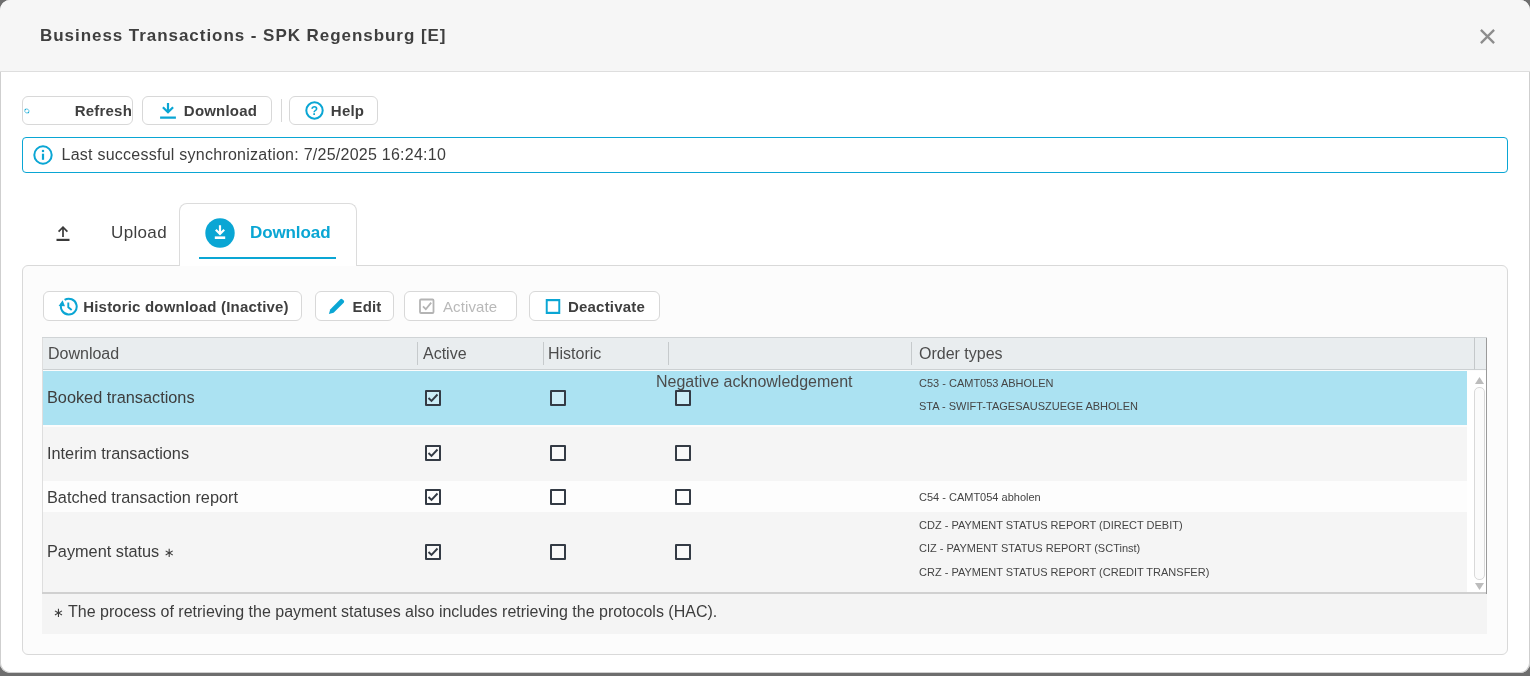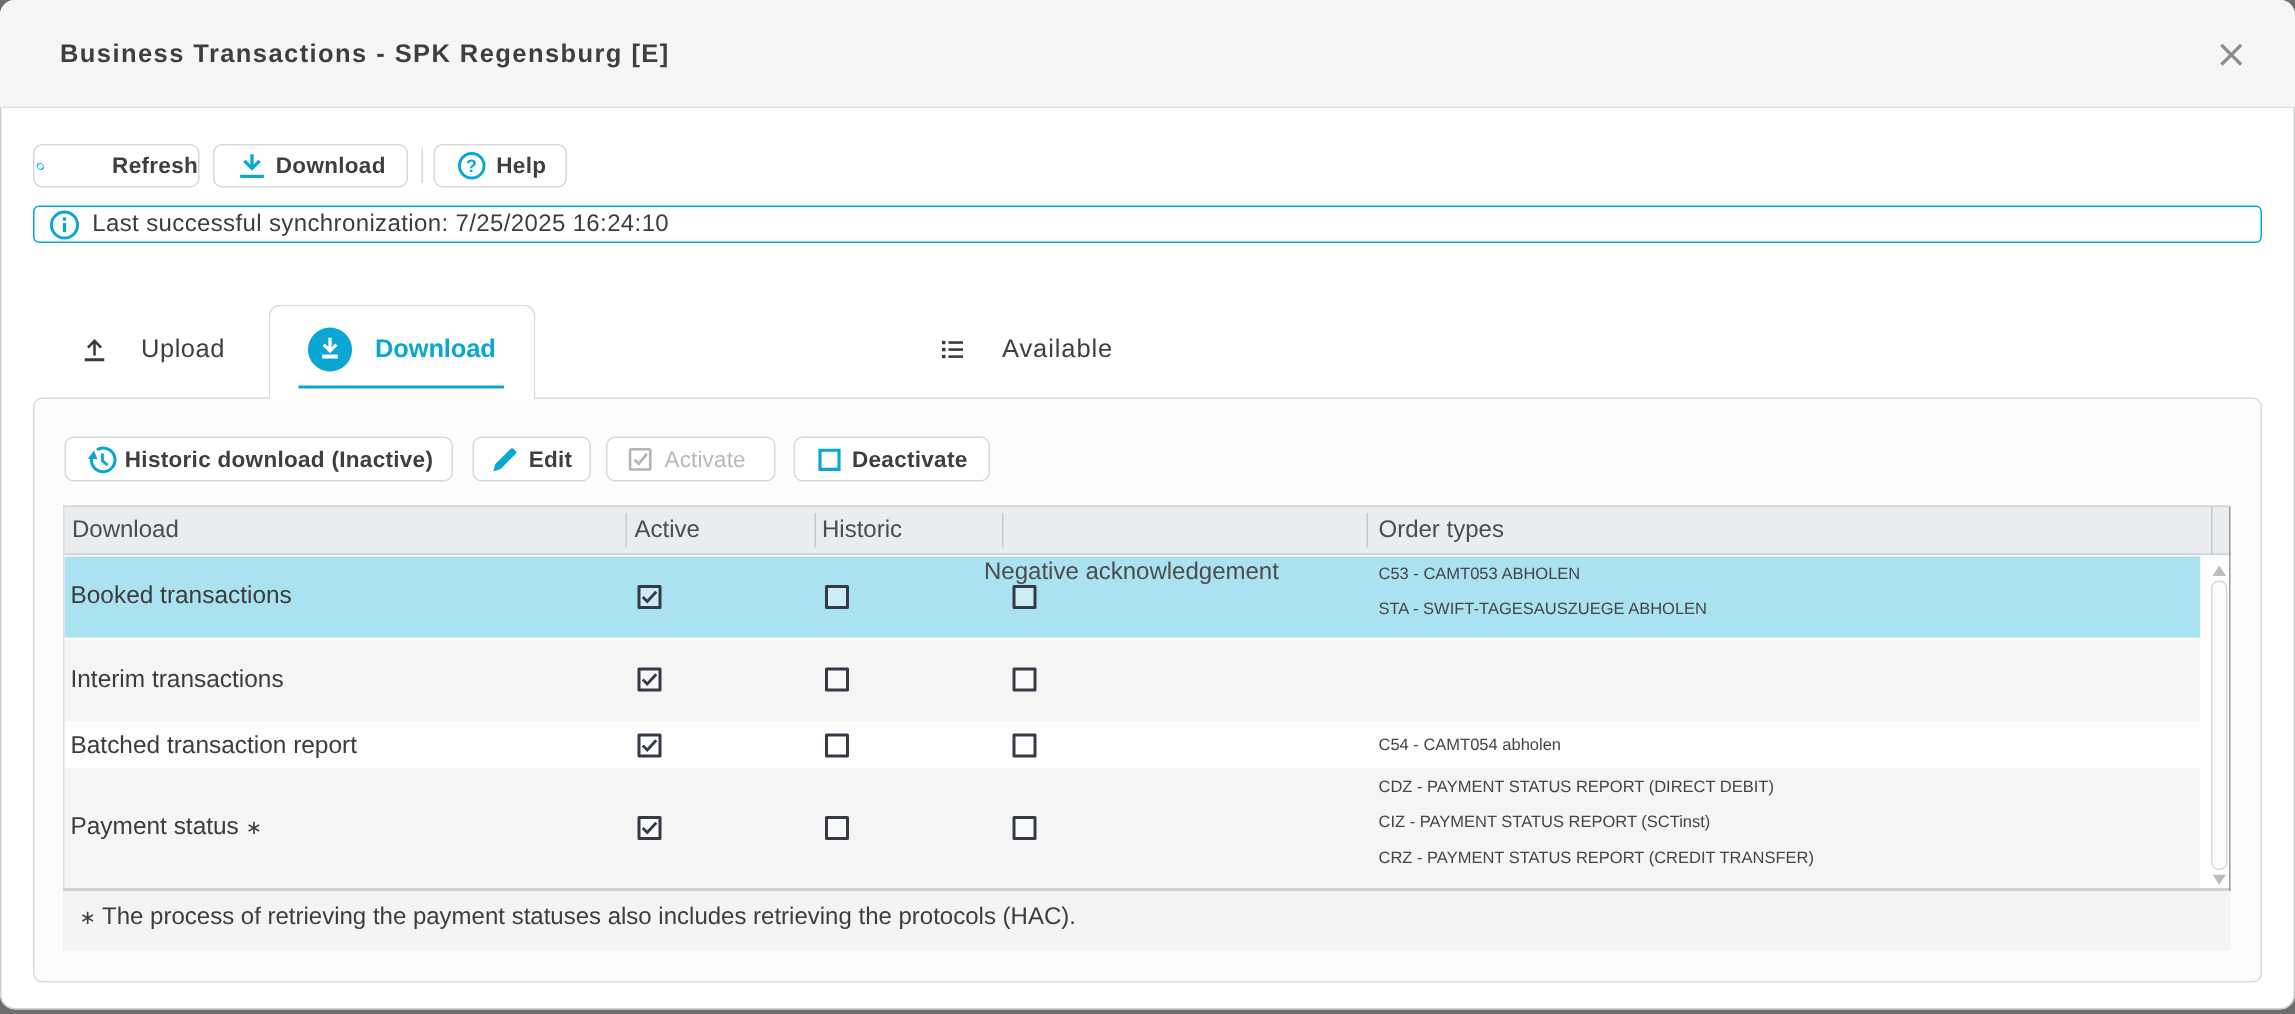--- a/index.html
+++ b/index.html
@@ -9,21 +9,21 @@
   #dialog { position:absolute; left:0; top:0; width:1530px; height:673px;
             background:#fff; border-radius:10px; box-shadow:inset 0 0 0 1px #cfcfcf; }
   #titlebar { left:0; top:0; width:1530px; height:72px; background:#f6f6f6;
               border-bottom:1px solid #dedede; border-radius:10px 10px 0 0; }
   #title { left:22px; top:26px; font-size:17px; font-weight:bold; letter-spacing:0.95px; color:#3f3f3f; line-height:20px;margin-left:18px; }
   .btn { position:absolute; background:#fff; border:1px solid #d8d8d8; border-radius:6px;
          display:flex; align-items:center; justify-content:center;
          font-size:15px; font-weight:bold; letter-spacing:0.2px; color:#3f3f3f; }
   .tbtn { top:96px; height:29px; }
   .pbtn { top:291px; height:30px; }
-  #infobar { left:22px; top:137px; width:1486px; height:25px; border:1px solid #0aa6d4;
+  #infobar { left:22px; top:137px; width:1486px; height:36px; border:1px solid #0aa6d4;
              border-radius:4px; background:#fff; display:flex; align-items:center;
              font-size:16px; letter-spacing:0.25px; color:#3d3d3d; }
   .tab { position:absolute; top:203px; height:60px; display:flex; align-items:center;
          font-size:17px; color:#3f3f3f; z-index:6; }
   #tabActive { left:179px; top:203px; width:178px; height:63px; background:#fff;
                border:1px solid #dcdcdc; border-bottom:none; border-radius:8px 8px 0 0; z-index:5; }
   #panel { left:22px; top:265px; width:1486px; height:390px; background:#fcfcfc;
            border:1px solid #d9d9d9; border-radius:6px; }
   .hcell { position:absolute; top:337px; height:33px; background:#e9edef;
            border-top:1px solid #d0d4d6; border-bottom:1px solid #ccd0d2; }
@@ -79,42 +79,31 @@
     </svg>
     <span style="margin-left:9px;">Last successful synchronization: 7/25/2025 16:24:10</span>
   </div>
 
   <div id="tabActive" class="abs"></div>
   <div class="tab" style="left:56px;">
     <svg width="14" height="15" viewBox="0 0 14 15" fill="none" stroke="#3a3a3a" stroke-width="1.7">
       <path d="M7 11 L7 1.8 M2.6 5.7 L7 1.2 L11.4 5.7"></path>
       <path d="M0.5 13.9 L13.5 13.9" stroke-width="2.2"></path>
     </svg>
-    <span style="margin-left:24px; letter-spacing:0.35px;">Upload</span>
+    <span style="margin-left:41px; letter-spacing:0.35px;">Upload</span>
   </div>
   <div class="tab" style="left:205px; color:#0aa6d4; font-weight:bold;">
     <svg width="30" height="30" viewBox="0 0 30 30">
       <circle cx="15" cy="15" r="14.7" fill="#0aa6d4"></circle>
       <path d="M15 7.2 L15 15.4 M10.8 11.8 L15 16 L19.2 11.8" stroke="#fff" stroke-width="2.2" fill="none"></path>
       <path d="M9.8 19.7 L20.2 19.7" stroke="#fff" stroke-width="2.6" fill="none"></path>
     </svg>
     <span style="margin-left:15px; letter-spacing:-0.1px;">Download</span>
   </div>
   <div class="abs" style="left:199px; top:256.6px; width:137px; height:2.2px; background:#0aa6d4; z-index:6;"></div>
-  <div class="tab" style="left:628px;">
-    <svg width="14" height="12" viewBox="0 0 14 12" fill="#3a3a3a">
-      <rect x="0" y="0.2" width="2.3" height="2.3"></rect>
-        <rect x="4.3" y="0.5" width="9.7" height="1.7"></rect>
-      <rect x="0" y="4.9" width="2.3" height="2.3"></rect>
-        <rect x="4.3" y="5.2" width="9.7" height="1.7"></rect>
-      <rect x="0" y="9.6" width="2.3" height="2.3"></rect>
-        <rect x="4.3" y="9.9" width="9.7" height="1.7"></rect>
-    </svg>
-    <span style="margin-left:26px; letter-spacing:0.6px;">Available</span>
-  </div>
 
   <div id="panel" class="abs"></div>
 
   <div class="btn pbtn" style="left:43px; width:259px;">
     <svg width="20" height="20" viewBox="0 0 20 20" fill="none" stroke="#0aa6d4" style="margin-right:7px; transform:translate(2px,1px);">
       <path d="M6.6 2.9 A 7.9 7.9 0 1 1 3.4 6.8" stroke-width="2"></path>
       <path d="M0.6 8.9 L7.0 9.2 L4.6 3.3 Z" fill="#0aa6d4" stroke="none"></path>
       <path d="M10.3 5.4 L10.3 10.3 L13.7 13.1" stroke-width="1.9"></path>
     </svg>
     <span>Historic download (Inactive)</span>

